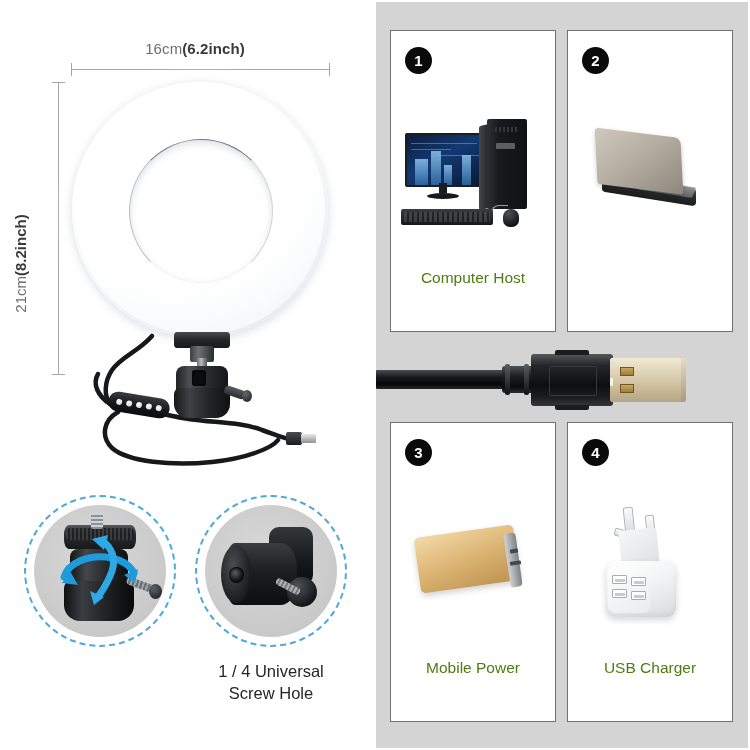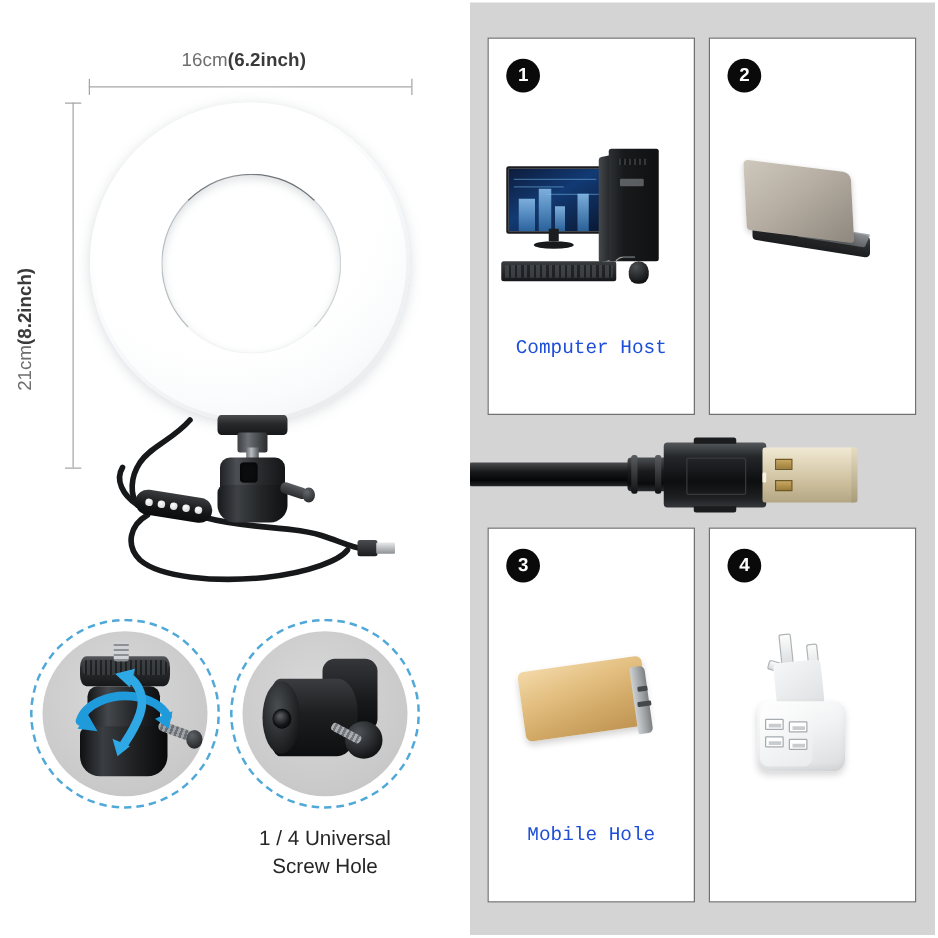--- a/index.html
+++ b/index.html
@@ -241,21 +241,21 @@
     border-radius: 1px;
     background: linear-gradient(#e8e9ea, #b7babd 55%, #8d9094);
   }
 
   
   .feature-block {
     position: absolute;
     width: 172px;
   }
   #feature-ptz  { left: 14px;  top: 495px; }
-  #feature-screw{ left: 174px; top: 495px; }
+  #feature-screw{ left: 185px; top: 495px; }
 
   .feature-circle-wrap {
     position: relative;
     width: 152px; height: 152px;
     margin: 0 auto;
   }
   .feature-dash-ring {
     position: absolute;
     left: 0; top: 0;
     width: 152px; height: 152px;
@@ -412,22 +412,21 @@
     align-items: center;
     justify-content: center;
     line-height: 1;
   }
   .acc-caption {
     position: absolute;
     left: 0; right: 0;
     bottom: 44px;
     text-align: center;
     font-size: 15.5px;
-    color: #1d4ed8;
-    font-family: Liberation Mono, monospace;
+    color: #4d7c0f;
   }
   .acc-art {
     position: absolute;
     left: 0; right: 0;
     top: 74px;
     height: 150px;
   }
 
   
   .monitor-screen {
@@ -857,32 +856,33 @@
     </div>
 
     <div class="acc-card" id="acc-card-3">
       <div class="acc-badge">3</div>
       <div class="acc-art">
         <div class="pb-body"></div>
         <div class="pb-edge"></div>
         <span class="pb-port" style="left:119px; top:52px;"></span>
         <span class="pb-port" style="left:119px; top:64px; width:11px;"></span>
       </div>
-      <div class="acc-caption">Mobile Hole</div>
+      <div class="acc-caption">Mobile Power</div>
     </div>
 
     <div class="acc-card" id="acc-card-4">
       <div class="acc-badge">4</div>
       <div class="acc-art">
         <span class="ch-pin" style="left:56px; top:10px; width:10px; height:28px; transform:rotate(-6deg); border-radius:2px;"></span>
         <span class="ch-pin" style="left:78px; top:18px; width:9px;  height:26px; transform:rotate(-6deg); border-radius:2px;"></span>
         <span class="ch-pin" style="left:46px; top:34px; width:26px; height:8px;  transform:rotate(16deg); border-radius:2px;"></span>
         <div class="ch-plate"></div>
         <div class="ch-body"></div>
         <div class="ch-face"></div>
         <span class="ch-usb" style="left:44px; top:78px;"></span>
         <span class="ch-usb" style="left:63px; top:80px;"></span>
         <span class="ch-usb" style="left:44px; top:92px;"></span>
         <span class="ch-usb" style="left:63px; top:94px;"></span>
       </div>
+      <div class="acc-caption">USB Charger</div>
     </div>
   </div>
 </div>
 
 </body></html>

